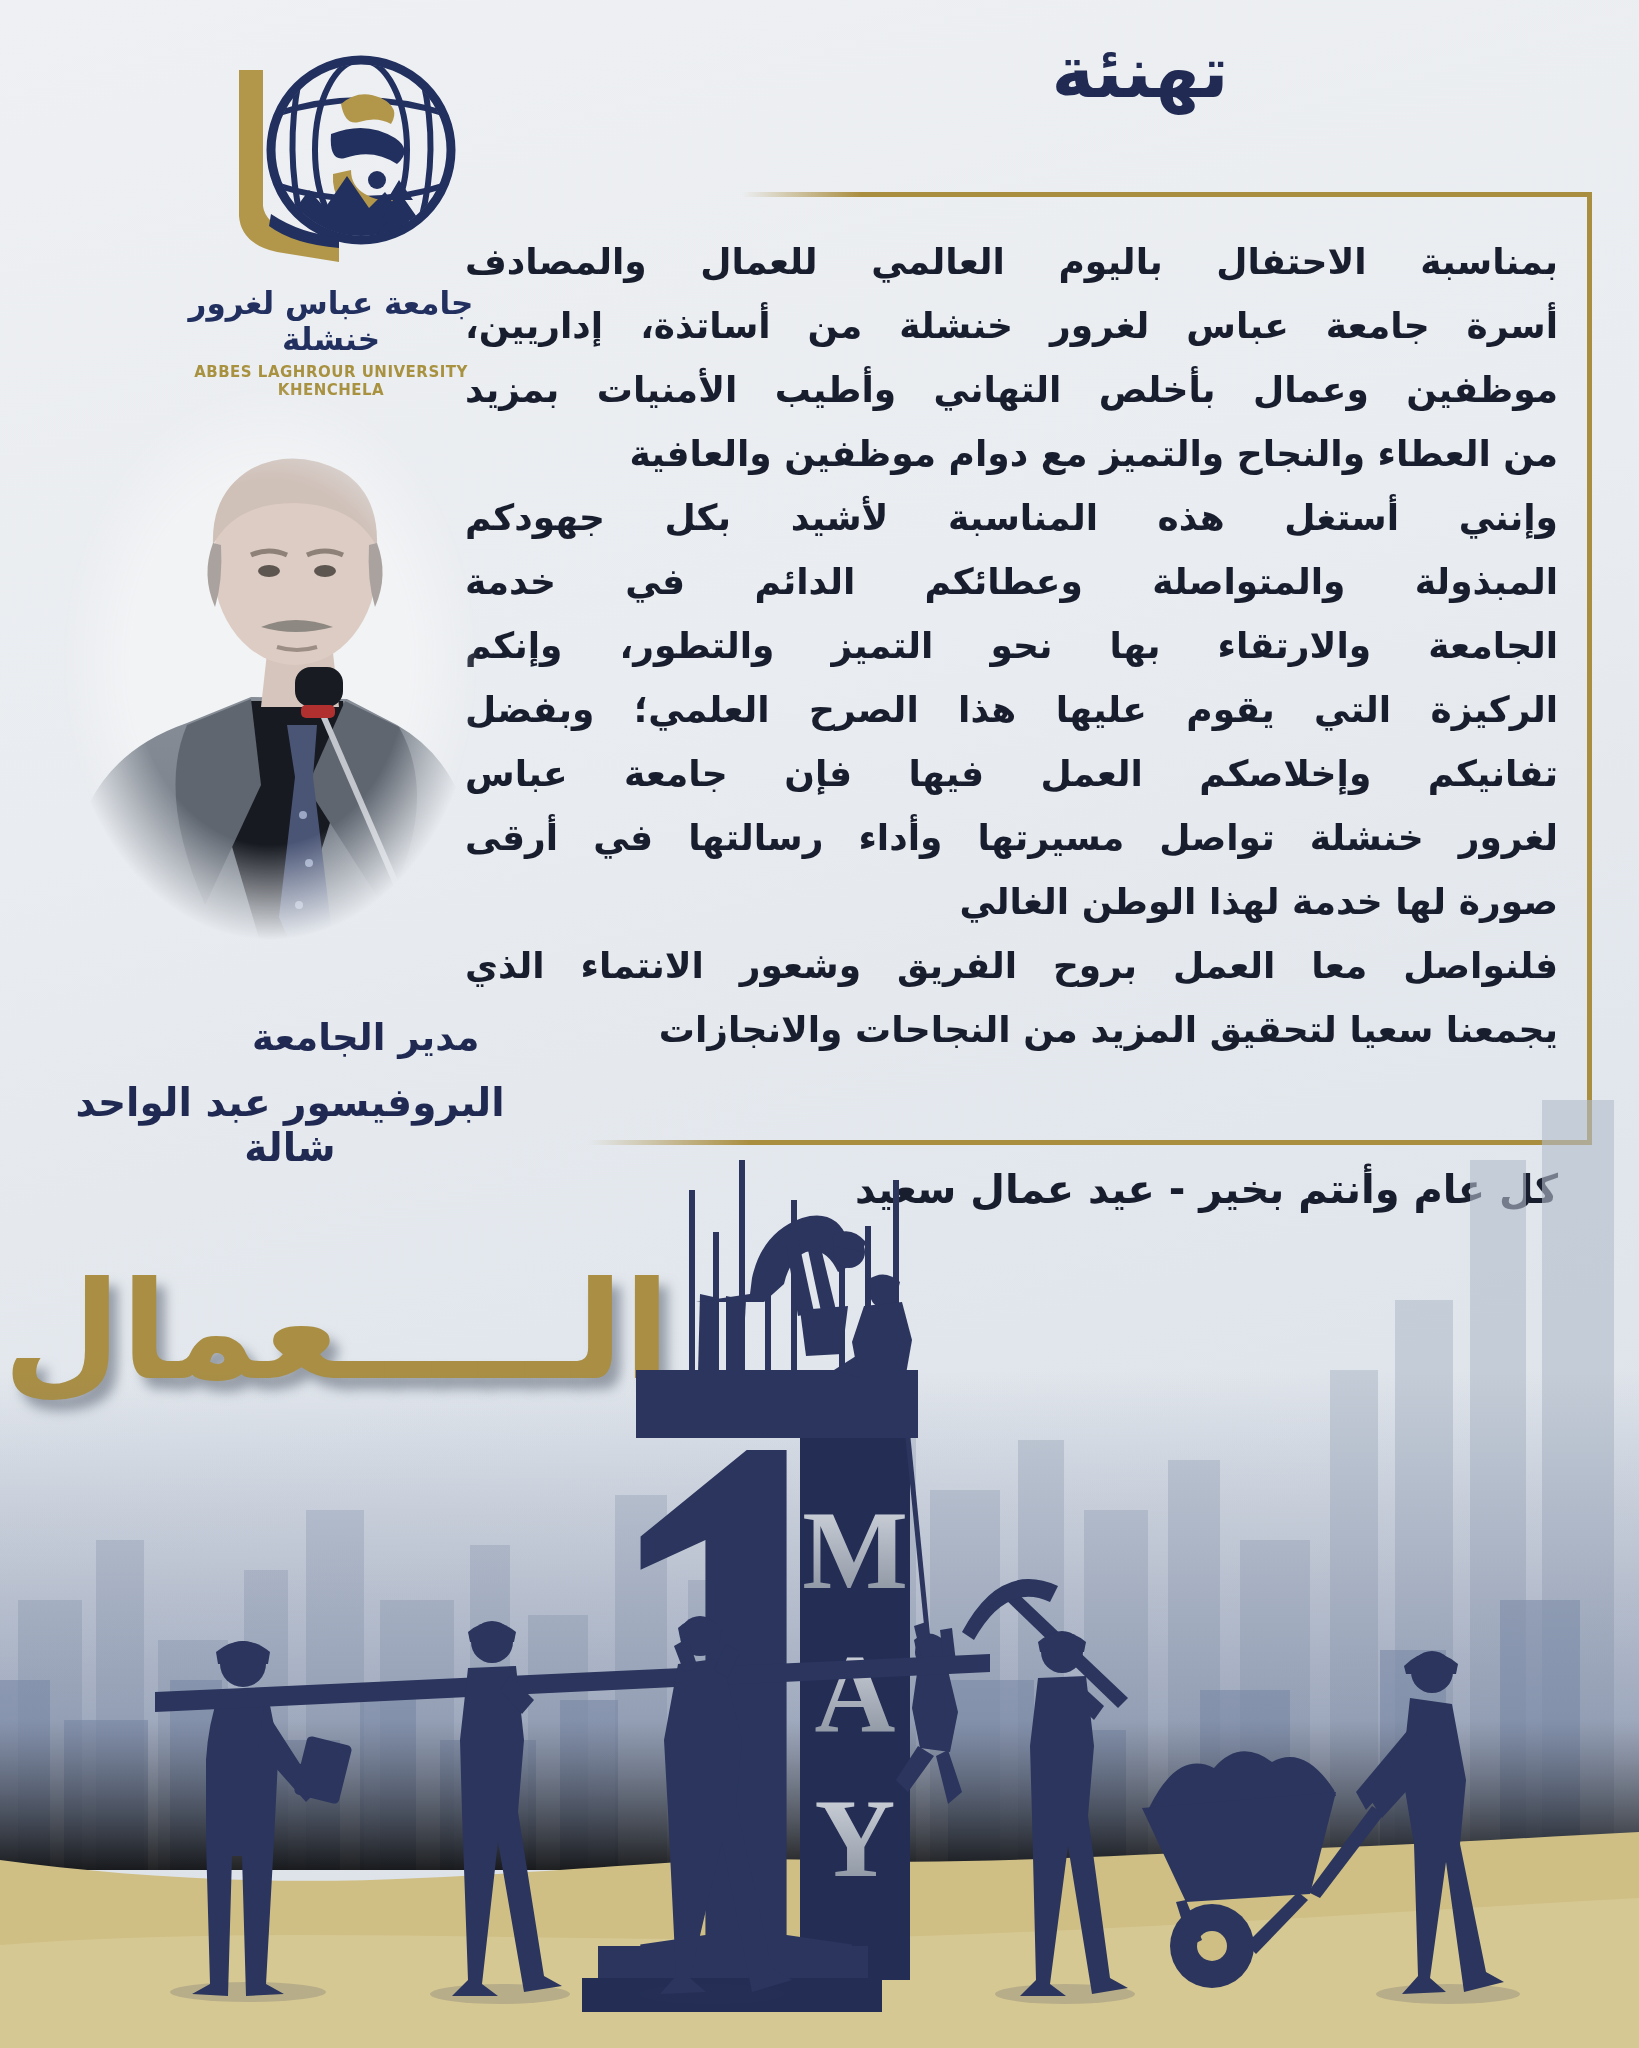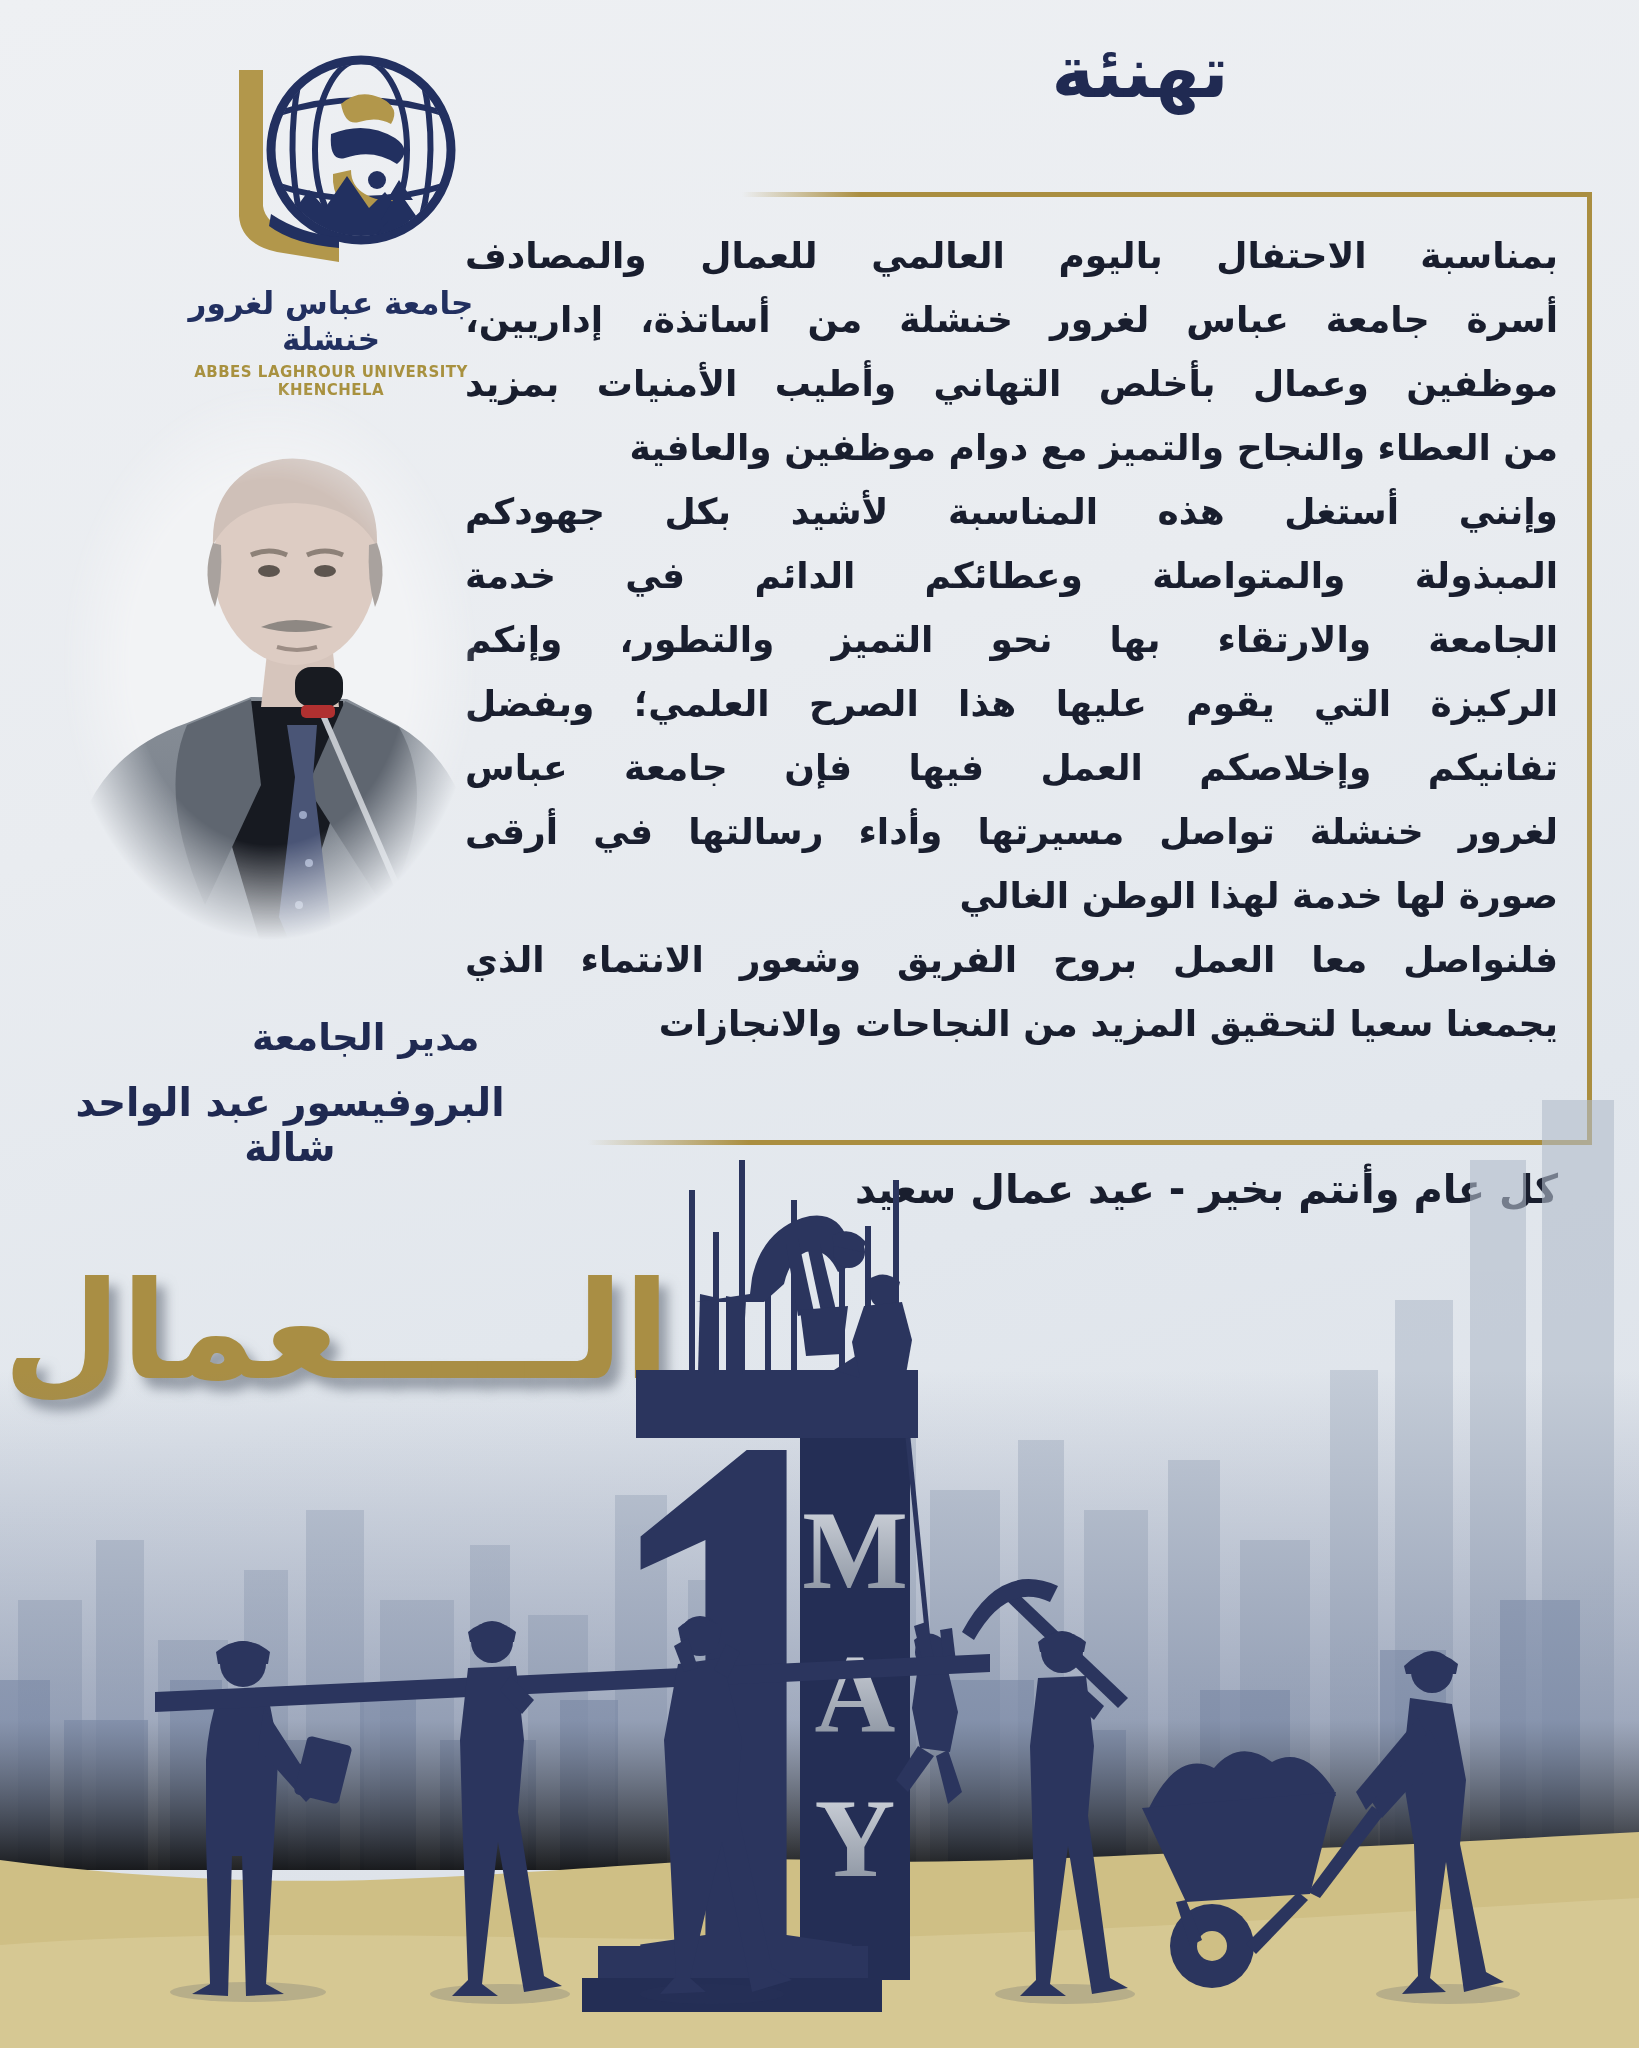--- a/index.html
+++ b/index.html
@@ -16,21 +16,21 @@
   
   .title{position:absolute;left:950px;top:30px;width:380px;text-align:center;
     font-size:72px;font-weight:bold;color:#202a52;direction:rtl;}
   
   .frame-top{position:absolute;left:742px;top:192px;width:850px;height:5px;
     background:linear-gradient(to right,rgba(170,142,64,0),#aa8e40 14%,#aa8e40);}
   .frame-right{position:absolute;left:1587px;top:192px;width:5px;height:953px;background:#aa8e40;}
   .frame-bottom{position:absolute;left:588px;top:1140px;width:1004px;height:5px;
     background:linear-gradient(to right,rgba(170,142,64,0),#aa8e40 16%,#aa8e40);}
   
-  .message{position:absolute;left:465px;top:224px;width:1093px;direction:rtl;}
+  .message{position:absolute;left:465px;top:230px;width:1093px;direction:rtl;}
   .message .line{height:64px;line-height:64px;font-size:36px;font-weight:bold;color:#191e2e;overflow:hidden;}
   .message .line.fill{text-align:justify;text-align-last:justify;}
   .message .line.end{text-align:right;}
   .closing{position:absolute;left:465px;top:1166px;width:1093px;direction:rtl;
     font-size:40px;font-weight:bold;color:#191e2e;}
   
   .sig-role{position:absolute;left:252px;top:1016px;width:260px;text-align:left;direction:rtl;
     font-size:37px;font-weight:bold;color:#1f2951;}
   .sig-name{position:absolute;left:30px;top:1080px;width:520px;text-align:center;direction:rtl;
     font-size:39px;font-weight:bold;color:#1f2951;}

